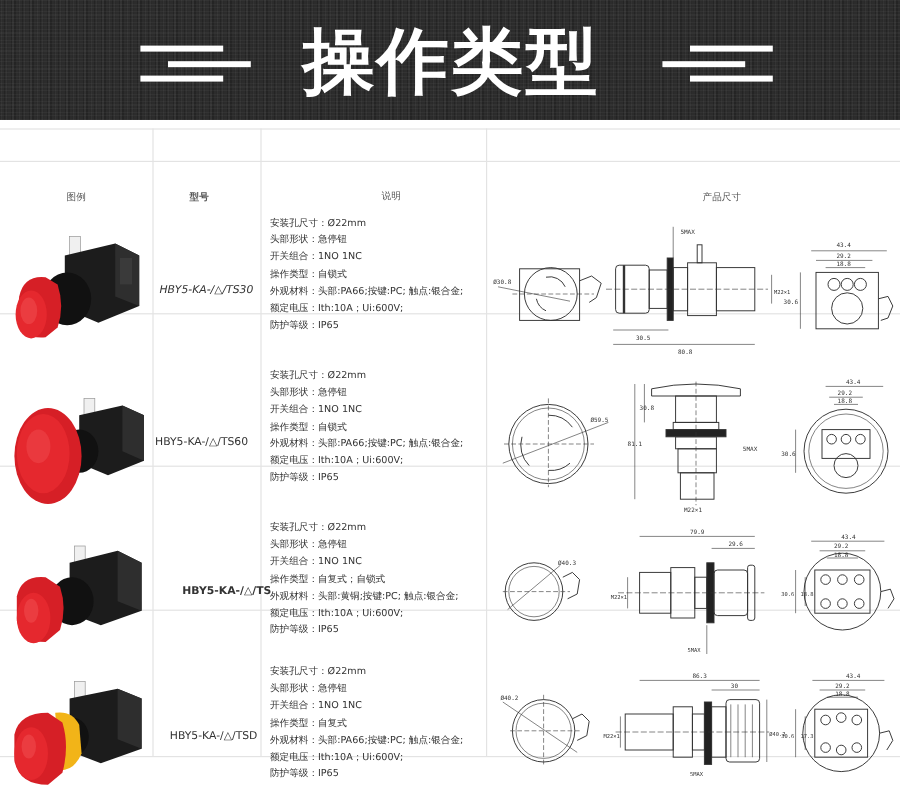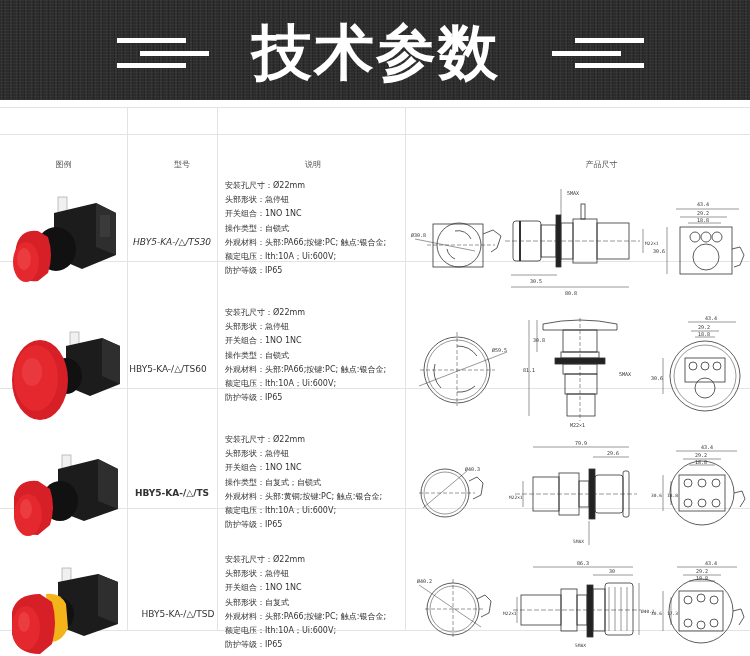--- a/index.html
+++ b/index.html
@@ -26,40 +26,40 @@
   .dwg{display:flex;align-items:center;justify-content:center;}
   svg text{font-family:"DejaVu Sans Mono",monospace;}
 </style>
 </head>
 <body>
 
 <div class="banner">
   <div class="deco" style="left:117px;top:38px;width:69px;"></div>
   <div class="deco" style="left:140px;top:51px;width:69px;"></div>
   <div class="deco" style="left:117px;top:63px;width:69px;"></div>
-  <div class="banner-title">技术参数</div>
+  <div class="banner-title">操作类型</div>
   <div class="deco" style="left:575px;top:38px;width:69px;"></div>
   <div class="deco" style="left:552px;top:51px;width:69px;"></div>
   <div class="deco" style="left:575px;top:63px;width:69px;"></div>
 </div>
 
 <div>
   <div class="hline" style="top:107px;"></div>
   <div class="hline" style="top:134px;"></div>
   <div class="hline" style="top:261px;"></div>
   <div class="hline" style="top:388px;"></div>
   <div class="hline" style="top:508px;"></div>
   <div class="hline" style="top:630px;"></div>
   <div class="vline" style="left:127px;top:107px;height:523px;"></div>
   <div class="vline" style="left:217px;top:107px;height:523px;"></div>
   <div class="vline" style="left:405px;top:107px;height:523px;"></div>
 
   <div class="cell hdr" style="left:0;top:107px;width:127px;height:27px;">图例</div>
-  <div class="cell hdr" style="left:137px;top:107px;width:90px;height:27px;">型号</div>
-  <div class="cell hdr" style="left:219px;top:107px;width:188px;height:27px;font-family:Liberation Mono, monospace;">说明</div>
+  <div class="cell hdr" style="left:121px;top:107px;width:90px;height:27px;font-weight:bold;">型号</div>
+  <div class="cell hdr" style="left:232px;top:107px;width:188px;height:27px;font-family:Liberation Mono, monospace;">说明</div>
   <div class="cell hdr" style="left:405px;top:107px;width:393px;height:27px;">产品尺寸</div>
 
   <div class="cell photo" style="left:0;top:135px;width:127px;height:126px;">
     <svg width="120" height="115" viewBox="0 0 120 115">
       <rect x="54" y="12" width="9" height="16" fill="#f0f0f0" stroke="#999" stroke-width="0.6"></rect>
       <polygon points="50,28 92,18 112,28 112,70 78,84 50,72" fill="#1c1c1c"></polygon>
       <polygon points="92,18 112,28 112,70 92,62" fill="#2e2e2e"></polygon>
       <rect x="96" y="30" width="10" height="22" fill="#3a3a3a"></rect>
       <ellipse cx="52" cy="64" rx="20" ry="22" fill="#111"></ellipse>
       <path d="M12,62 Q16,44 34,46 L44,52 Q50,70 44,88 L34,96 Q14,98 10,80 Z" fill="#d61f26"></path>
@@ -194,21 +194,21 @@
     <svg width="120" height="112" viewBox="0 0 120 112">
       <rect x="58" y="18" width="9" height="14" fill="#f0f0f0" stroke="#999" stroke-width="0.6"></rect>
       <polygon points="54,32 94,22 114,32 114,72 80,84 54,74" fill="#1c1c1c"></polygon>
       <polygon points="94,22 114,32 114,72 94,64" fill="#2e2e2e"></polygon>
       <ellipse cx="56" cy="64" rx="18" ry="20" fill="#111"></ellipse>
       <path d="M10,60 Q14,42 34,44 L46,52 Q52,70 46,88 L34,98 Q14,98 10,80 Z" fill="#d61f26"></path>
       <ellipse cx="24" cy="78" rx="14" ry="21" fill="#e5282e"></ellipse>
       <ellipse cx="22" cy="72" rx="6" ry="10" fill="#ef4a4d" opacity="0.6"></ellipse>
     </svg>
   </div>
-  <div class="cell model" style="left:127px;top:389px;width:90px;height:119px;font-weight:bold;">HBY5-KA-/△/TS</div>
+  <div class="cell model" style="left:144px;top:389px;width:90px;height:119px;font-weight:bold;">HBY5-KA-/△/TS</div>
   <div class="cell specs" style="left:217px;top:389px;width:188px;height:119px;">
     <div>安装孔尺寸：Ø22mm</div>
     <div>头部形状：急停钮</div>
     <div>开关组合：1NO 1NC</div>
     <div>操作类型：自复式；自锁式</div>
     <div>外观材料：头部:黄铜;按键:PC; 触点:银合金;</div>
     <div>额定电压：Ith:10A；Ui:600V;</div>
     <div>防护等级：IP65</div>
   </div>
   <div class="cell dwg" style="left:405px;top:389px;width:345px;height:119px;">
@@ -268,21 +268,21 @@
       <path d="M8,56 Q12,38 36,38 L48,46 Q54,66 48,88 L36,98 Q12,98 8,78 Z" fill="#d61f26"></path>
       <ellipse cx="22" cy="72" rx="14" ry="22" fill="#e5282e"></ellipse>
       <ellipse cx="20" cy="66" rx="6" ry="10" fill="#ef4a4d" opacity="0.6"></ellipse>
     </svg>
   </div>
   <div class="cell model" style="left:127px;top:509px;width:90px;height:121px;padding-left:12px;">HBY5-KA-/△/TSD</div>
   <div class="cell specs" style="left:217px;top:509px;width:188px;height:121px;">
     <div>安装孔尺寸：Ø22mm</div>
     <div>头部形状：急停钮</div>
     <div>开关组合：1NO 1NC</div>
-    <div>头部形状：自复式</div>
+    <div>操作类型：自复式</div>
     <div>外观材料：头部:PA66;按键:PC; 触点:银合金;</div>
     <div>额定电压：Ith:10A；Ui:600V;</div>
     <div>防护等级：IP65</div>
   </div>
   <div class="cell dwg" style="left:405px;top:509px;width:345px;height:121px;">
     <svg width="345" height="121" viewBox="0 0 345 121" fill="none" stroke="#333" stroke-width="0.8">
       <circle cx="48" cy="56" r="26"></circle>
       <circle cx="48" cy="56" r="23" stroke-width="0.5"></circle>
       <path d="M72,46 l8,-4 l6,6 l-2,12 l-8,4"></path>
       <line x1="14" y1="32" x2="76" y2="74" stroke-width="0.5"></line>

